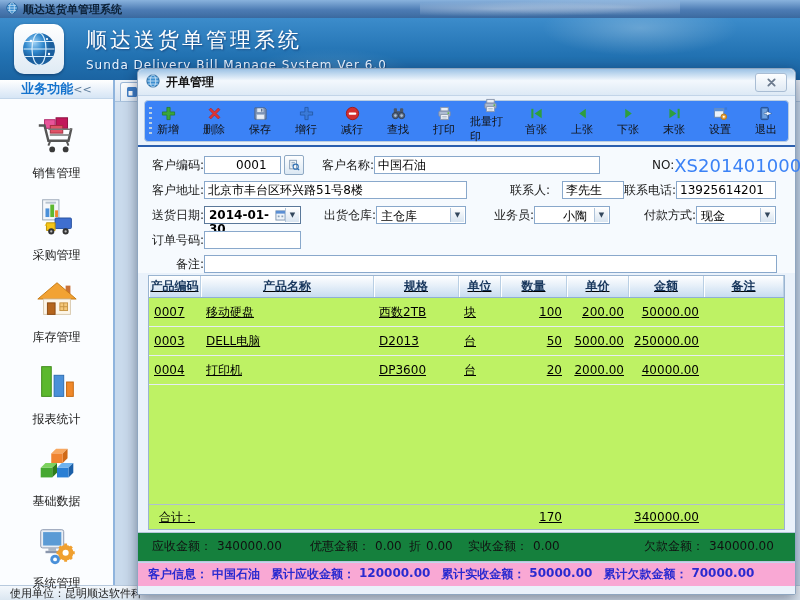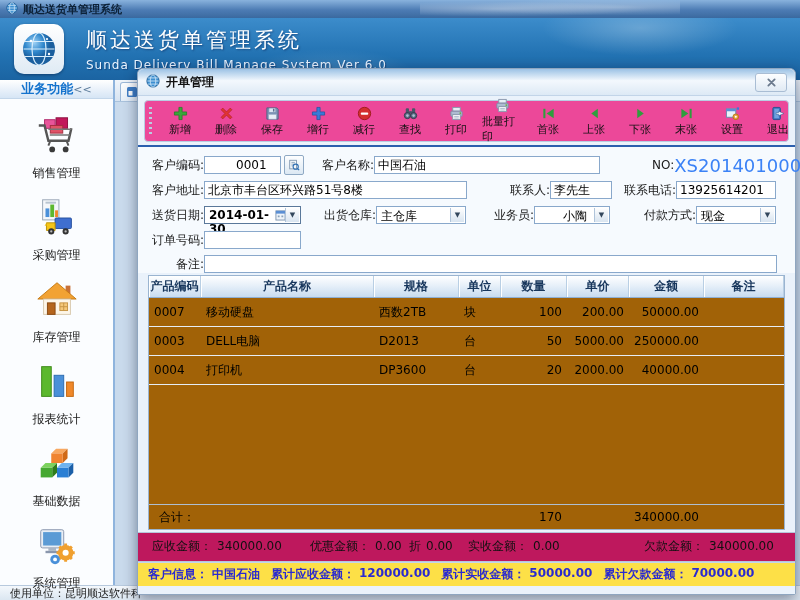--- a/index.html
+++ b/index.html
@@ -33,57 +33,57 @@
 
   
   .statusbar{height:15px;background:linear-gradient(180deg,#f4f8fc,#d9e5f0);border-top:1px solid #b7c9dd;font-size:11px;color:#1a1a1a;display:flex;align-items:center;padding-left:10px;}
 
   
   .window{position:absolute;left:137px;top:68px;width:657px;height:525px;background:#eaf2fb;border:1px solid #8fa6c0;border-radius:6px 6px 2px 2px;box-shadow:0 4px 14px rgba(0,10,40,.45);display:flex;flex-direction:column;z-index:10;}
   .win-titlebar{height:26px;background:linear-gradient(180deg,#9cc2e5 0%,#f3f8fd 45%,#dde9f5 100%);border-bottom:1px solid #c2d4e8;border-radius:6px 6px 0 0;display:flex;align-items:center;padding:0 8px;flex:none;}
   .win-title{font-size:12px;font-weight:bold;color:#111;margin-left:6px;}
   .close-btn{margin-left:auto;width:30px;height:17px;background:linear-gradient(180deg,#fdfeff,#e0eaf4);border:1px solid #a9bdd4;border-radius:3px;display:flex;align-items:center;justify-content:center;cursor:pointer;}
 
-  .toolbar{margin:4px 6px 3px 6px;background:#ec4899;border:1px solid #b9cde2;border-radius:4px;height:40px;display:flex;align-items:center;padding-left:12px;flex:none;position:relative;}
+  .toolbar{margin:4px 6px 3px 6px;background:#3b82f6;border:1px solid #b9cde2;border-radius:4px;height:40px;display:flex;align-items:center;flex:none;position:relative;}
   .grip{position:absolute;left:4px;top:6px;bottom:6px;width:3px;background:repeating-linear-gradient(180deg,#b9cde2 0 2px,transparent 2px 5px);}
   .tbtn{min-width:40px;padding:0 3px;display:flex;flex-direction:column;align-items:center;justify-content:center;gap:1px;font-size:11px;color:#111;cursor:pointer;}
   .tbtn svg{display:block;}
 
   .hsep{height:2px;background:#2b5fae;flex:none;}
 
   
   .form{position:relative;height:126px;background:#f6fafe;flex:none;font-size:12px;color:#1a1a1a;}
   .fld{position:absolute;height:20px;display:flex;align-items:center;}
   .fld .lab{text-align:right;white-space:nowrap;}
   .tbx{height:18px;border:1px solid #89a8cb;background:#fff;font-size:12px;color:#000;padding:0 3px;box-sizing:border-box;font-family:inherit;}
   .novalue{font-size:18px;color:#3b82f6;}
   .combo{position:relative;height:18px;border:1px solid #89a8cb;background:#fff;box-sizing:border-box;font-size:12px;color:#000;padding:1px 16px 0 4px;}
   .combo .arrow,.datebox .arrow{position:absolute;top:1px;right:1px;bottom:1px;width:13px;background:linear-gradient(180deg,#fefefe,#d8e4f0);border-left:1px solid #b0c4da;display:flex;align-items:center;justify-content:center;font-size:7px;color:#33475c;}
   .datebox{position:relative;height:18px;border:1px solid #5a789a;background:#fff;box-sizing:border-box;font-size:12px;color:#000;padding:1px 28px 0 4px;}
   .datebox .cal{position:absolute;right:14px;top:2px;}
   .lookup-btn{width:18px;height:18px;margin-left:3px;background:linear-gradient(180deg,#fdfeff,#dce8f3);border:1px solid #8fa9c4;border-radius:2px;display:flex;align-items:center;justify-content:center;cursor:pointer;}
 
   
-  .grid{flex:1;margin:2px 10px 0 10px;border:1px solid #9ab4d0;background:#a16207;display:flex;flex-direction:column;overflow:hidden;}
+  .grid{flex:1;margin:2px 10px 0 10px;border:1px solid #9ab4d0;background:#bef264;display:flex;flex-direction:column;overflow:hidden;text-decoration:underline;}
   .grow{display:grid;grid-template-columns:52px 173px 85px 42px 66px 62px 75px 1fr;}
   .grid-header{height:21px;background:linear-gradient(180deg,#ffffff 0%,#e7f0f9 45%,#c8dcf0 100%);border-bottom:1px solid #8fb0d4;flex:none;}
   .grid-header .hc{display:flex;align-items:center;justify-content:center;font-size:12px;font-weight:bold;color:#17365c;border-right:1px solid #b9cfe4;box-shadow:inset 1px 0 0 #ffffff;}
   .grid-body{flex:1;}
   .grid-body .grow{height:28px;border-bottom:1px solid #e6edf5;}
   .cell{display:flex;align-items:center;padding:0 5px;font-size:12px;color:#000;overflow:hidden;white-space:nowrap;}
   .cell.num{justify-content:flex-end;}
   .grid-total{height:24px;border-top:1px solid #aebfd2;flex:none;font-size:12px;color:#000;}
   .grid-total .cell{font-size:12px;}
 
   
-  .summary{height:28px;margin-top:2px;background:#be185d;border-top:1px solid #b7c6da;border-bottom:1px solid #b7c6da;position:relative;font-size:12px;color:#111;flex:none;}
+  .summary{height:28px;margin-top:2px;background:#15803d;border-top:1px solid #b7c6da;border-bottom:1px solid #b7c6da;position:relative;font-size:12px;color:#111;flex:none;}
   .sgrp{position:absolute;top:0;height:26px;display:flex;align-items:center;gap:5px;white-space:nowrap;}
 
   
-  .custinfo{height:23px;background:#fde047;border-top:1px solid #c3d6ec;display:flex;align-items:center;gap:11px;padding-left:10px;font-size:12px;font-weight:bold;color:#2a2ad0;flex:none;white-space:nowrap;}
+  .custinfo{height:23px;background:#f9a8d4;border-top:1px solid #c3d6ec;display:flex;align-items:center;gap:11px;padding-left:10px;font-size:12px;font-weight:bold;color:#2a2ad0;flex:none;white-space:nowrap;}
   .cgrp{display:flex;gap:4px;}
   .win-filler{flex:none;height:8px;background:#eaf2fb;}
 </style>
 </head>
 <body>
 
 <div class="screen">
 
   <div class="os-titlebar">
     <span>
@@ -404,21 +404,21 @@
       </div>
       <div class="fld" style="top:8px;left:514px;">
         <span class="lab">NO:</span>
         <span class="novalue">XS2014010001</span>
       </div>
 
       <div class="fld" style="top:33px;left:8px;">
         <span class="lab" style="width:58px;">客户地址:</span>
         <input class="tbx" style="width: 263px;" value="北京市丰台区环兴路51号8楼">
       </div>
-      <div class="fld" style="top:33px;left:366px;">
+      <div class="fld" style="top:33px;left:366px;gap:12px;">
         <span class="lab" style="width:46px;">联系人:</span>
         <input class="tbx" style="width: 62px;" value="李先生">
       </div>
       <div class="fld" style="top:33px;left:478px;">
         <span class="lab" style="width:60px;">联系电话:</span>
         <input class="tbx" style="width: 100px;" value="13925614201">
       </div>
 
       <div class="fld" style="top:58px;left:8px;">
         <span class="lab" style="width:58px;">送货日期:</span>

